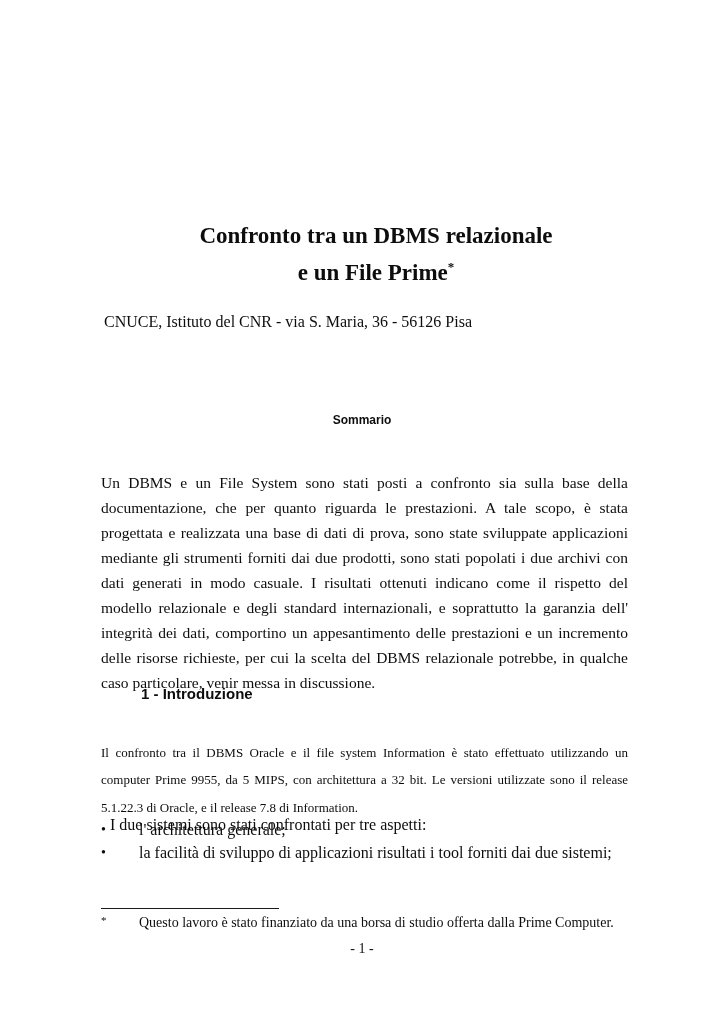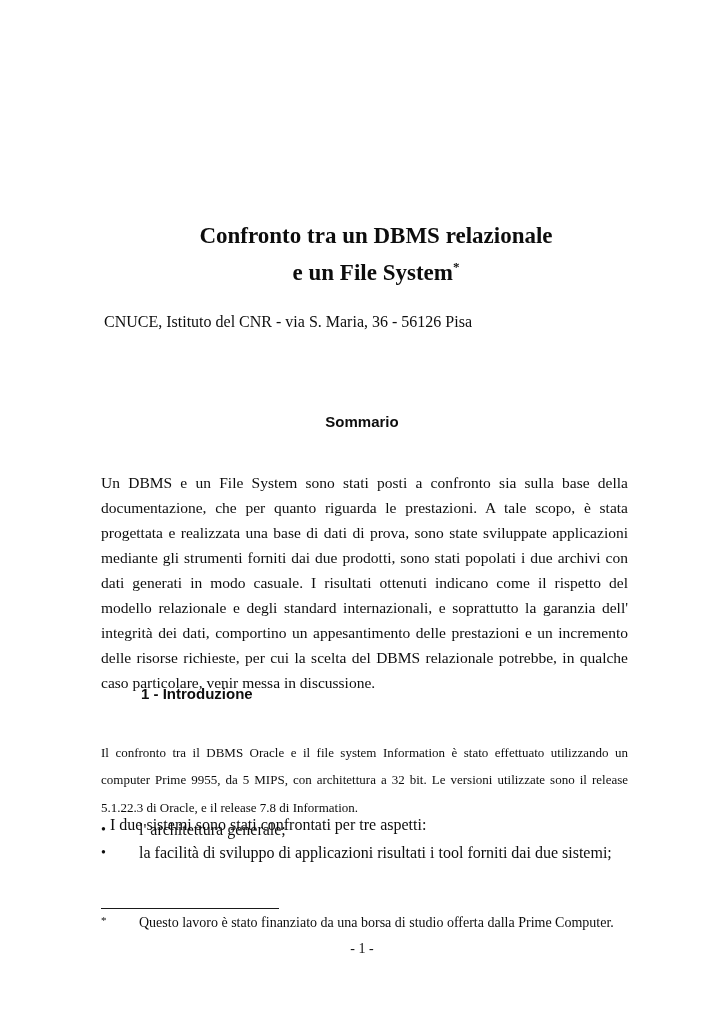--- a/index.html
+++ b/index.html
@@ -44,21 +44,21 @@
     text-align: center;
     font-size: 16px;
   }
   .abstract-heading {
     position: absolute;
     top: 413px; left: 0;
     width: 724px;
     text-align: center;
     font-family: "Liberation Sans", sans-serif;
     font-weight: bold;
-    font-size: 15px;
+    font-size: 12px;
   }
   .abstract-body {
     position: absolute;
     top: 454px; left: 101px;
     width: 527px;
     font-size: 15.5px;
     line-height: 25px;
     text-align: justify;
   }
   .intro-heading {
@@ -124,21 +124,21 @@
     font-size: 14px;
   }
 </style>
 </head>
 <body>
 
 <div class="page">
 
   <h1 class="title-block">
     <span class="title-line">Confronto tra un DBMS relazionale</span>
-    <span class="title-line"><span>e un File System</span><sup class="title-fn-marker">*</sup></span>
+    <span class="title-line"><span>e un File Prime</span><sup class="title-fn-marker">*</sup></span>
   </h1>
 
 
   <div class="affiliation">CNUCE, Istituto del CNR - via S. Maria, 36 - 56126 Pisa</div>
 
   <div class="abstract-heading">Sommario</div>
 
   <p class="abstract-body">Un DBMS e un File System sono stati posti a confronto sia sulla base della documentazione, che per quanto riguarda le prestazioni. A tale scopo, è stata progettata e realizzata una base di dati di prova, sono state sviluppate applicazioni mediante gli strumenti forniti dai due prodotti, sono stati popolati i due archivi con dati generati in modo casuale. I risultati ottenuti indicano come il rispetto del modello relazionale e degli standard internazionali, e soprattutto la garanzia dell' integrità dei dati, comportino un appesantimento delle prestazioni e un incremento delle risorse richieste, per cui la scelta del DBMS relazionale potrebbe, in qualche caso particolare, venir messa in discussione.</p>
 
   <div class="intro-heading">1 - Introduzione</div>

